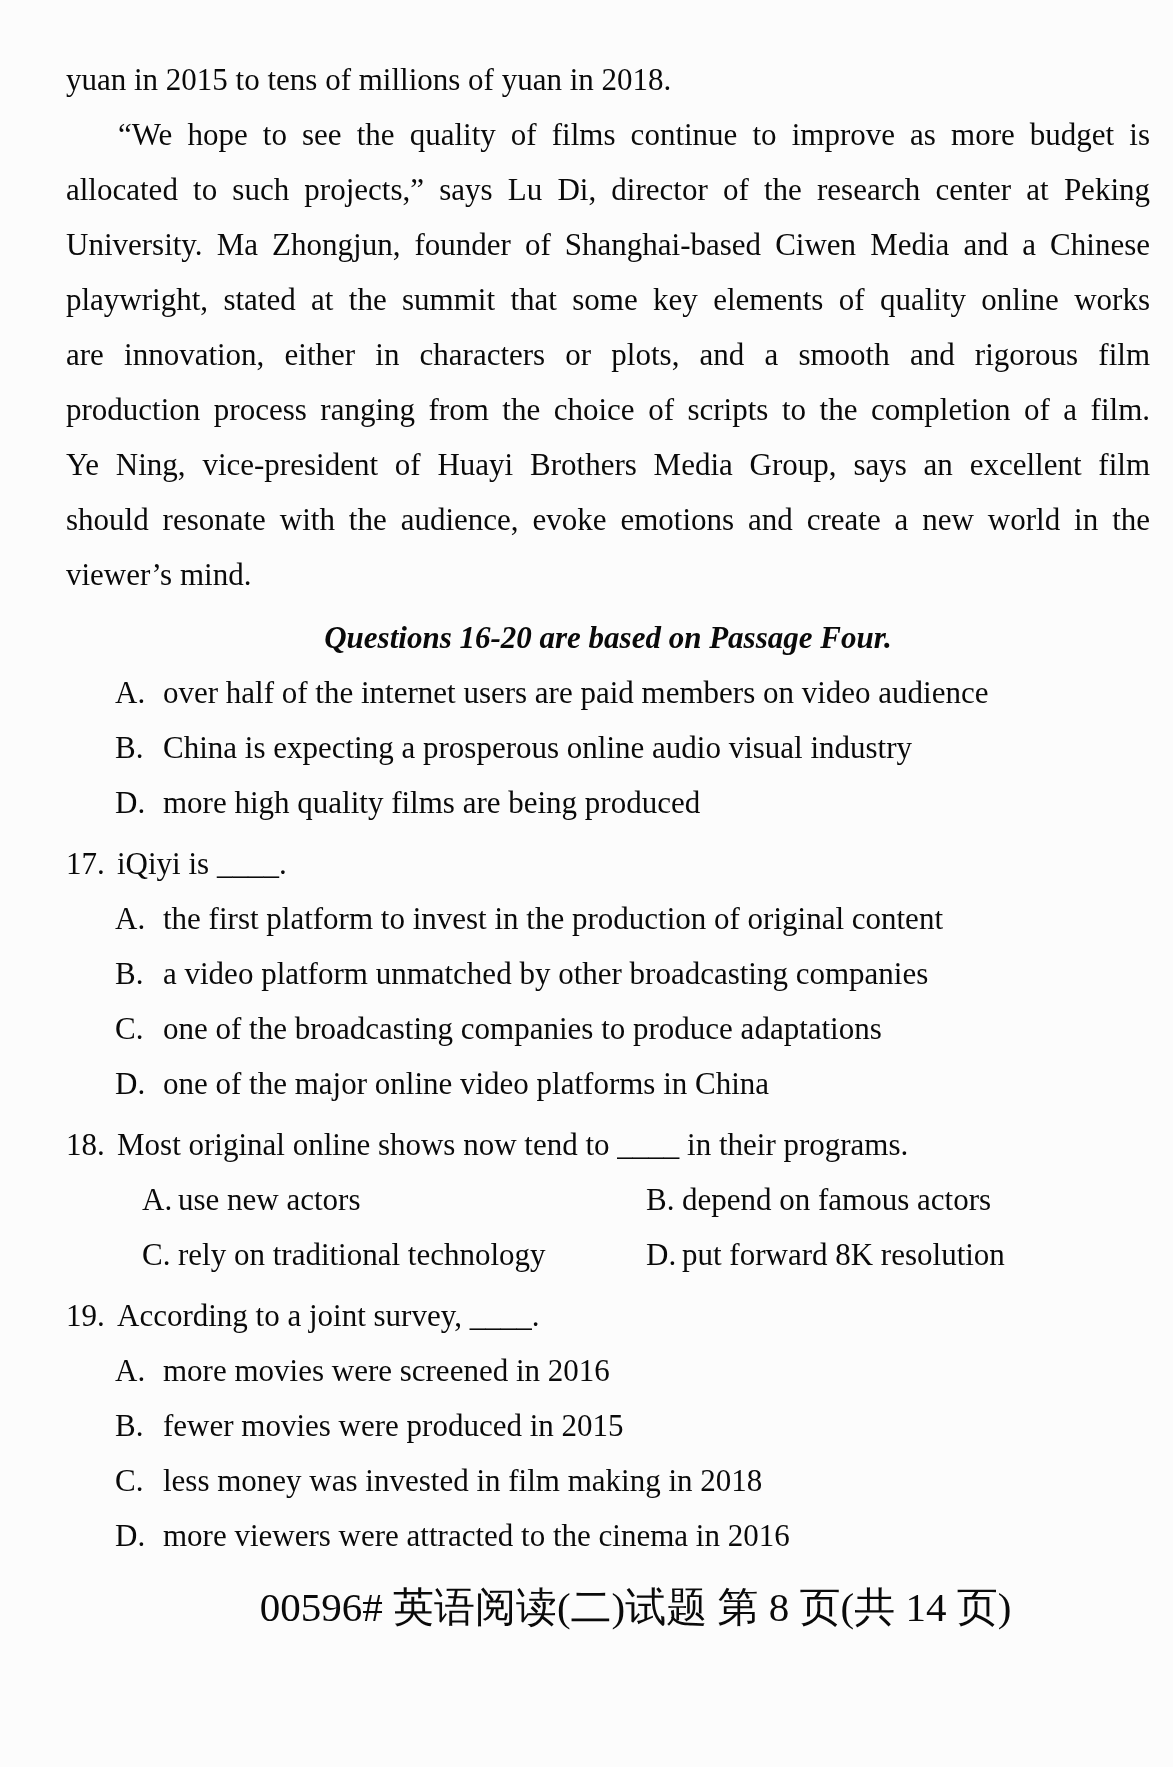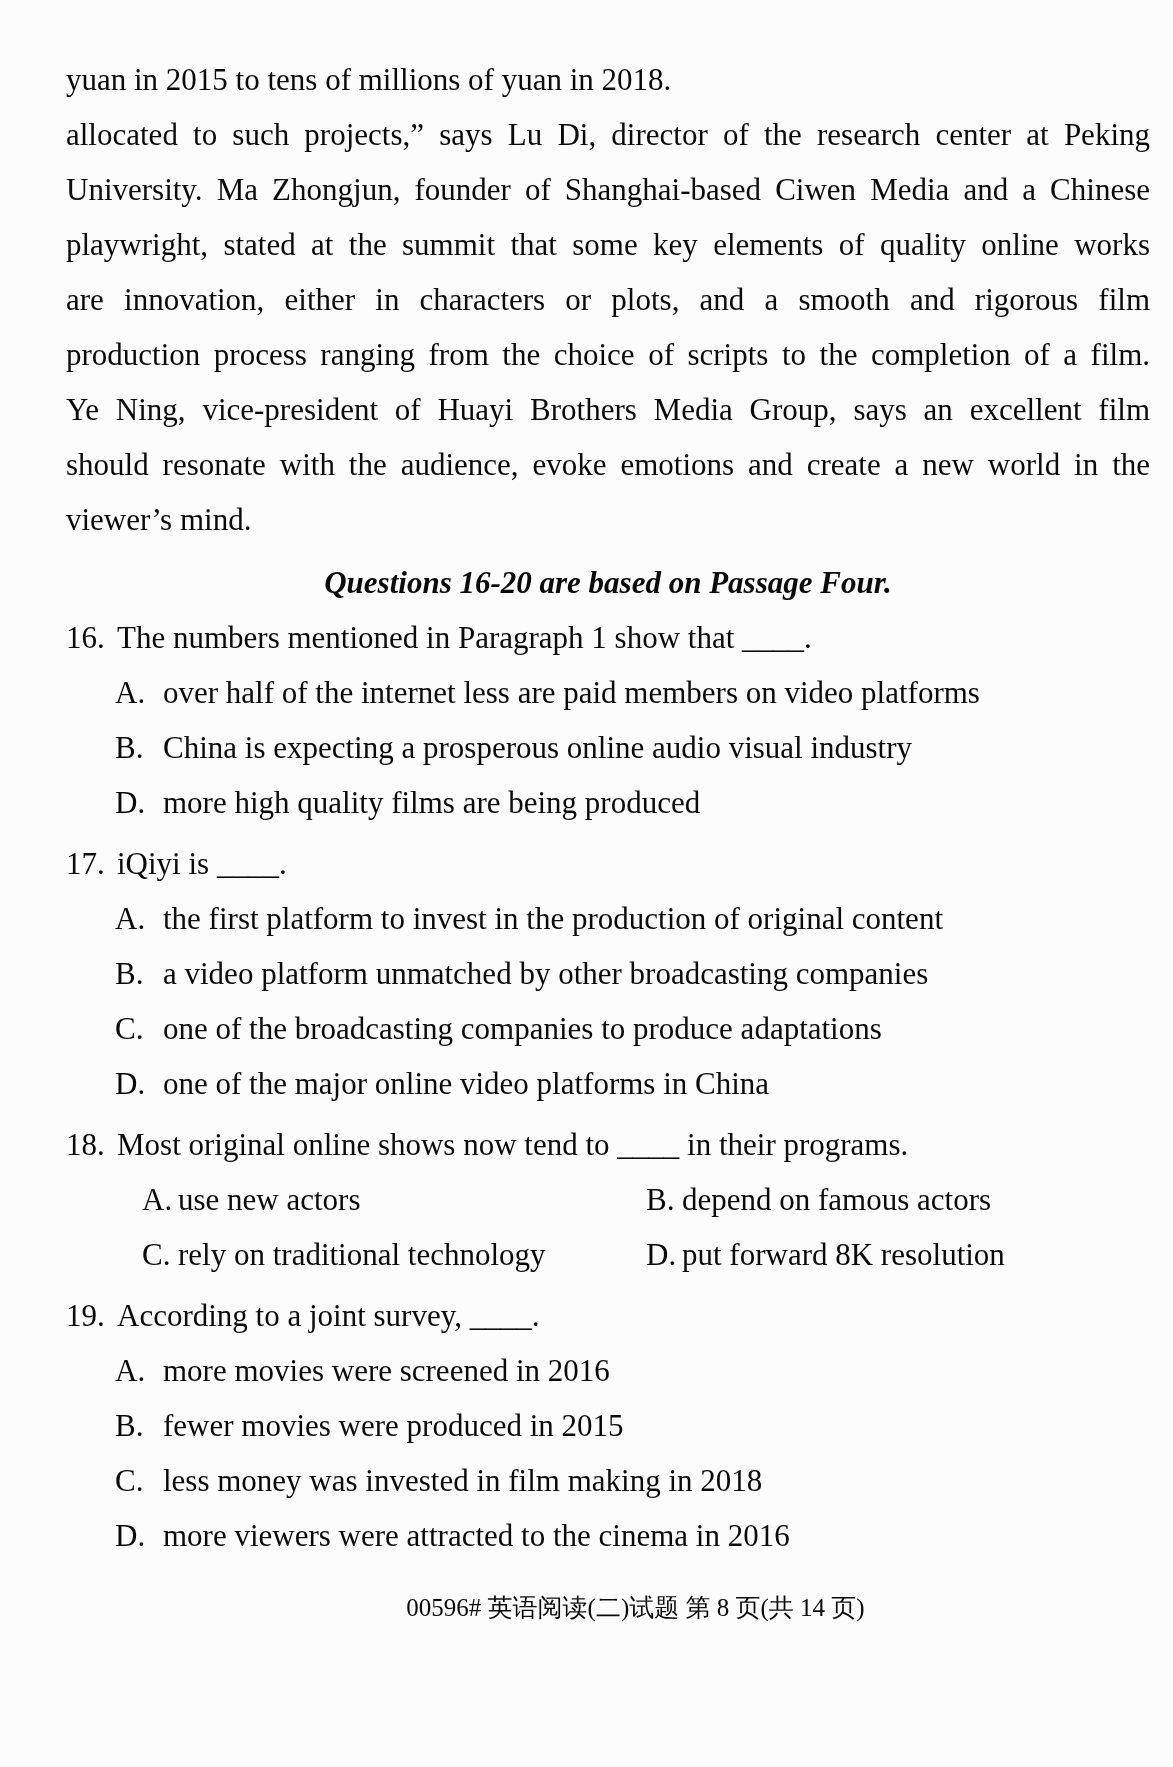--- a/index.html
+++ b/index.html
@@ -36,48 +36,46 @@
     display: grid;
     grid-template-columns: 504px 1fr;
     padding-left: 56px;
   }
   .ogrid .goption { white-space: nowrap; margin-left: 20px; }
   .ogrid .olabel { min-width: 36px; }
   .footer {
     margin-top: 17px;
     text-align: center;
     padding-left: 55px;
-    font-size: 25px;
+    font-size: 41px;
     white-space: nowrap;
   }
 </style>
 </head>
 <body>
 
 <div class="page">
 
   <div class="pline">yuan in 2015 to tens of millions of yuan in 2018.</div>
 
+  <div class="pline j indent">“We hope to see the quality of films continue to improve as more budget is</div>
   <div class="pline j">allocated to such projects,” says Lu Di, director of the research center at Peking</div>
   <div class="pline j">University. Ma Zhongjun, founder of Shanghai-based Ciwen Media and a Chinese</div>
   <div class="pline j">playwright, stated at the summit that some key elements of quality online works</div>
   <div class="pline j">are innovation, either in characters or plots, and a smooth and rigorous film</div>
   <div class="pline j">production process ranging from the choice of scripts to the completion of a film.</div>
   <div class="pline j">Ye Ning, vice-president of Huayi Brothers Media Group, says an excellent film</div>
   <div class="pline j">should resonate with the audience, evoke emotions and create a new world in the</div>
   <div class="pline">viewer’s mind.</div>
 
   <div class="heading">Questions 16-20 are based on Passage Four.</div>
 
   <div class="qblock">
-    <div class="qline">
-      <span class="qnum">16.</span><span>The numbers mentioned in Paragraph 1 show that ____.</span>
-    </div>
     <div class="option">
-      <span class="olabel">A.</span><span>over half of the internet less are paid members on video platforms</span>
+      <span class="olabel">A.</span><span>over half of the internet users are paid members on video audience</span>
     </div>
     <div class="option">
       <span class="olabel">B.</span><span>China is expecting a prosperous online audio visual industry</span>
     </div>
     <div class="option">
       <span class="olabel">D.</span><span>more high quality films are being produced</span>
     </div>
   </div>
 
   <div class="qblock">

